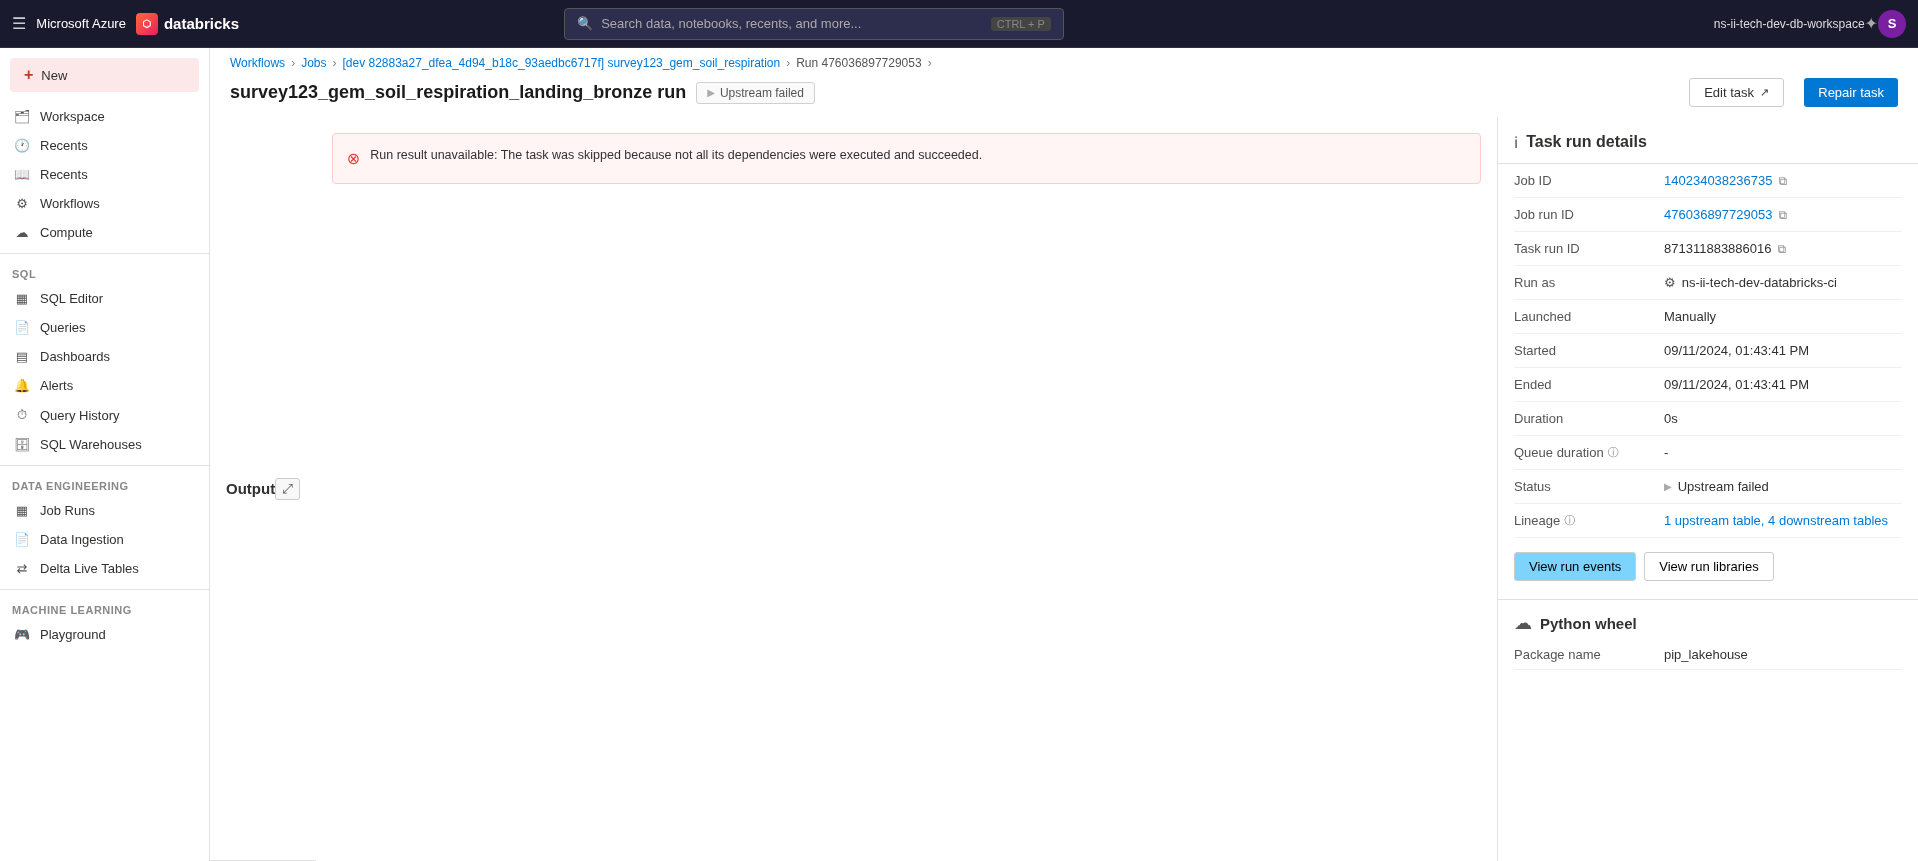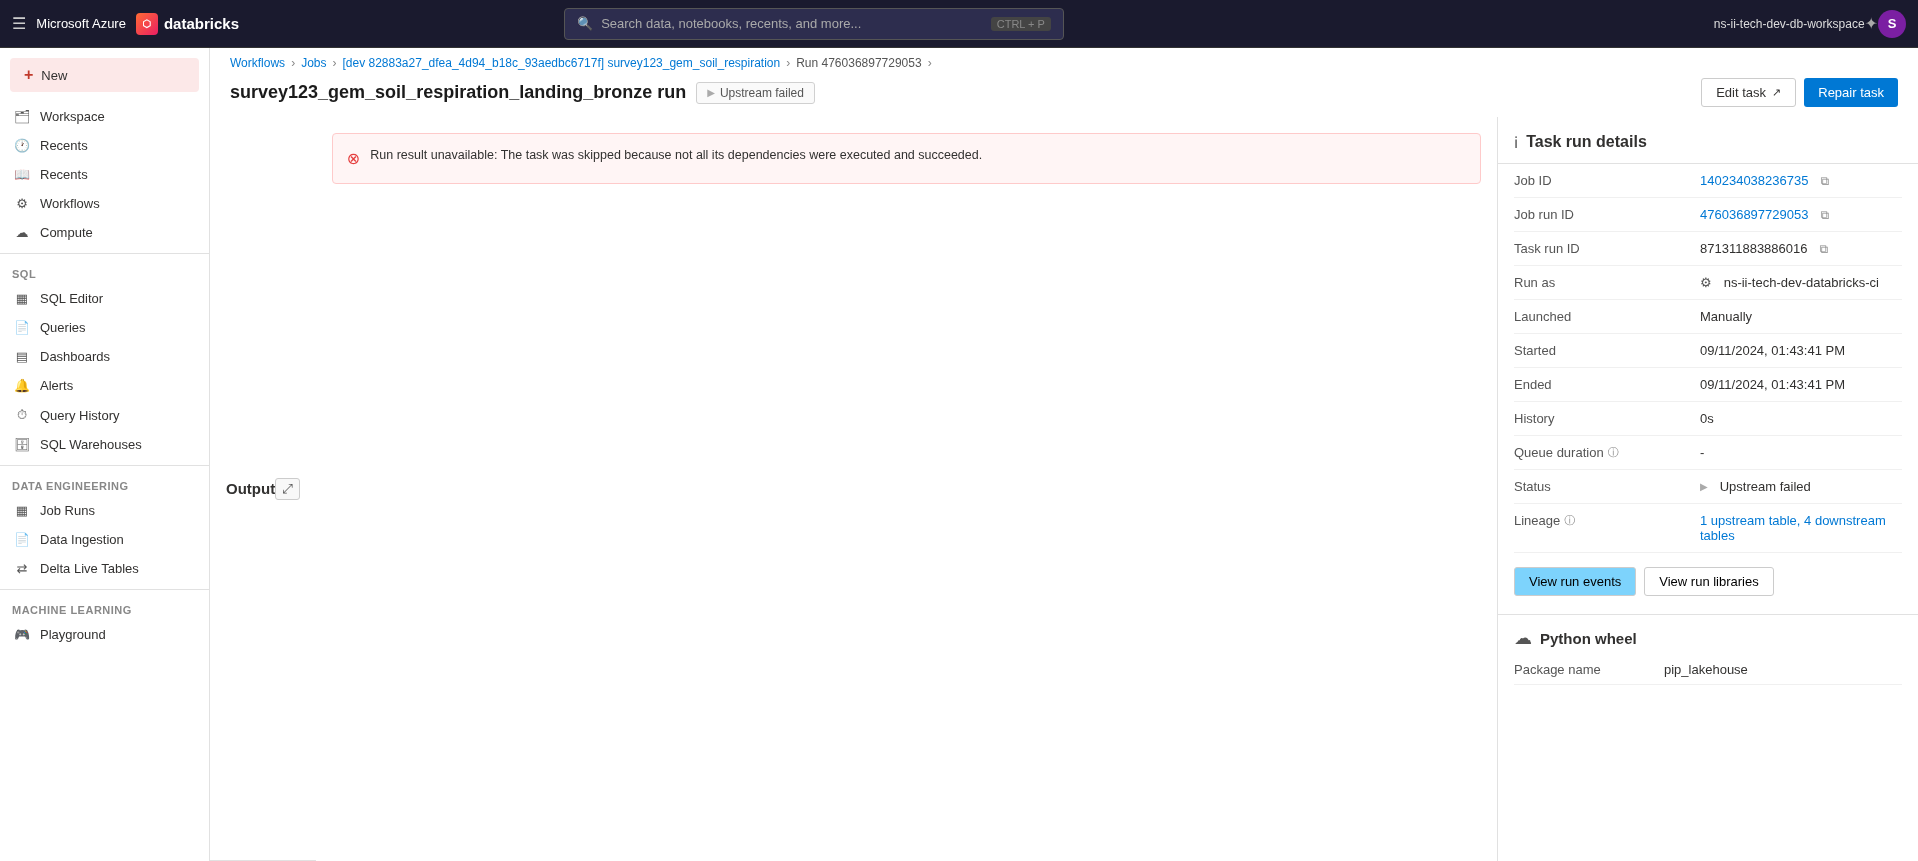--- a/index.html
+++ b/index.html
@@ -54,21 +54,21 @@
 
     
     .page-header { padding: 4px 20px 10px; display: flex; align-items: center; justify-content: space-between; }
     .page-title-area { display: flex; align-items: center; gap: 10px; }
     .page-title { font-size: 18px; font-weight: 600; color: #1b1b1b; }
     .status-badge {
       display: flex; align-items: center; gap: 5px; padding: 3px 10px; border: 1px solid #d0d0d0;
       border-radius: 3px; font-size: 12px; color: #555; background: #fafafa;
     }
     .status-icon-upstream { color: #aaa; font-size: 10px; }
-    .page-actions { display: flex; gap: 8px; }
+    .page-actions { display: flex; gap: 20px; }
     .btn-edit {
       padding: 6px 14px; border: 1px solid #ccc; background: #fff; border-radius: 3px; cursor: pointer;
       font-size: 13px; color: #323130; display: flex; align-items: center; gap: 6px;
     }
     .btn-repair {
       padding: 6px 14px; border: none; background: #0078d4; border-radius: 3px; cursor: pointer;
       font-size: 13px; color: #fff;
     }
 
     
@@ -88,21 +88,21 @@
     .error-icon { color: #e53e3e; font-size: 16px; flex-shrink: 0; margin-top: 1px; }
 
     
     .details-panel { width: 420px; display: flex; flex-direction: column; overflow-y: auto; flex-shrink: 0; }
     .details-header { display: flex; align-items: center; gap: 8px; padding: 14px 16px 10px; border-bottom: 1px solid #e1e1e1; }
     .details-info-icon { color: #555; font-size: 16px; }
     .details-title { font-size: 16px; font-weight: 600; }
     .details-body { padding: 0 16px; }
     .detail-row { display: flex; align-items: flex-start; padding: 9px 0; border-bottom: 1px solid #f0f0f0; gap: 10px; }
     .detail-label { width: 140px; flex-shrink: 0; color: #555; font-size: 13px; display: flex; align-items: center; gap: 4px; }
-    .detail-value { flex: 1; font-size: 13px; color: #323130; display: flex; align-items: center; gap: 12px; margin-left: 36px; }
+    .detail-value { flex: 1; font-size: 13px; color: #323130; display: flex; align-items: center; gap: 6px; }
     .detail-link { color: #0078d4; cursor: pointer; }
     .copy-icon { color: #888; cursor: pointer; font-size: 12px; }
     .status-dot-upstream { color: #aaa; font-size: 10px; }
     .lineage-link { color: #0078d4; cursor: pointer; }
     .service-icon { font-size: 13px; color: #555; }
     .info-icon-sm { color: #888; font-size: 11px; cursor: pointer; }
     .detail-actions { display: flex; gap: 8px; padding: 14px 0; }
     .btn-run-events { padding: 6px 14px; border: 1px solid #ccc; background: #7dd3fc; border-radius: 3px; cursor: pointer; font-size: 13px; }
     .btn-run-libraries { padding: 6px 14px; border: 1px solid #ccc; background: #fff; border-radius: 3px; cursor: pointer; font-size: 13px; }
 
@@ -323,21 +323,21 @@
             <span class="detail-label">Started</span>
             <span class="detail-value">09/11/2024, 01:43:41 PM</span>
           </div>
 
           <div class="detail-row">
             <span class="detail-label">Ended</span>
             <span class="detail-value">09/11/2024, 01:43:41 PM</span>
           </div>
 
           <div class="detail-row">
-            <span class="detail-label">History</span>
+            <span class="detail-label">Duration</span>
             <span class="detail-value">0s</span>
           </div>
 
           <div class="detail-row">
             <span class="detail-label">
               <span>Queue duration</span>
               <span class="info-icon-sm">ⓘ</span>
             </span>
             <span class="detail-value">-</span>
           </div>

